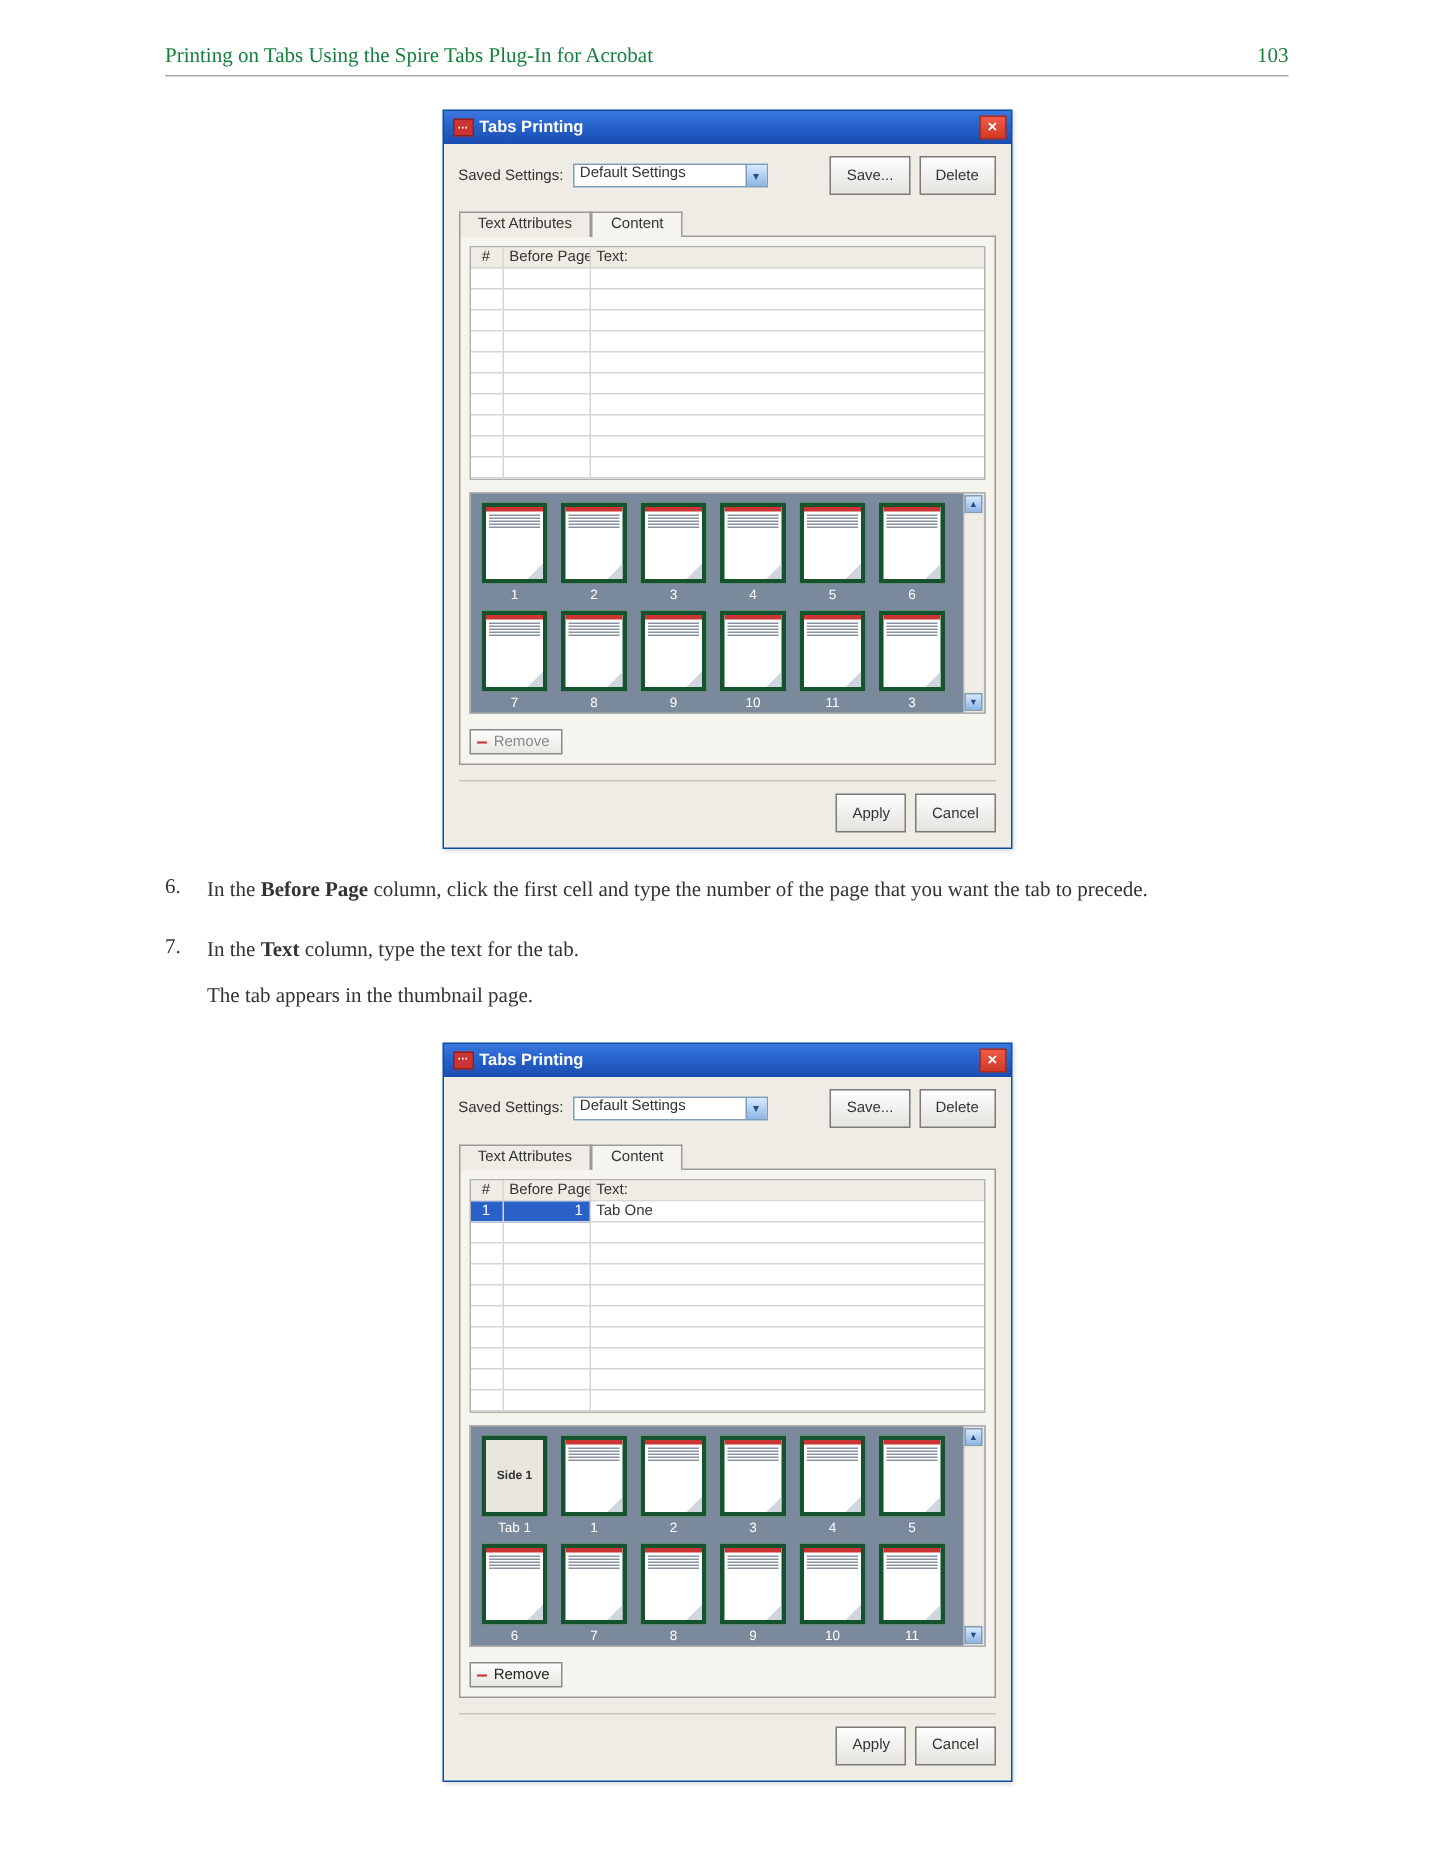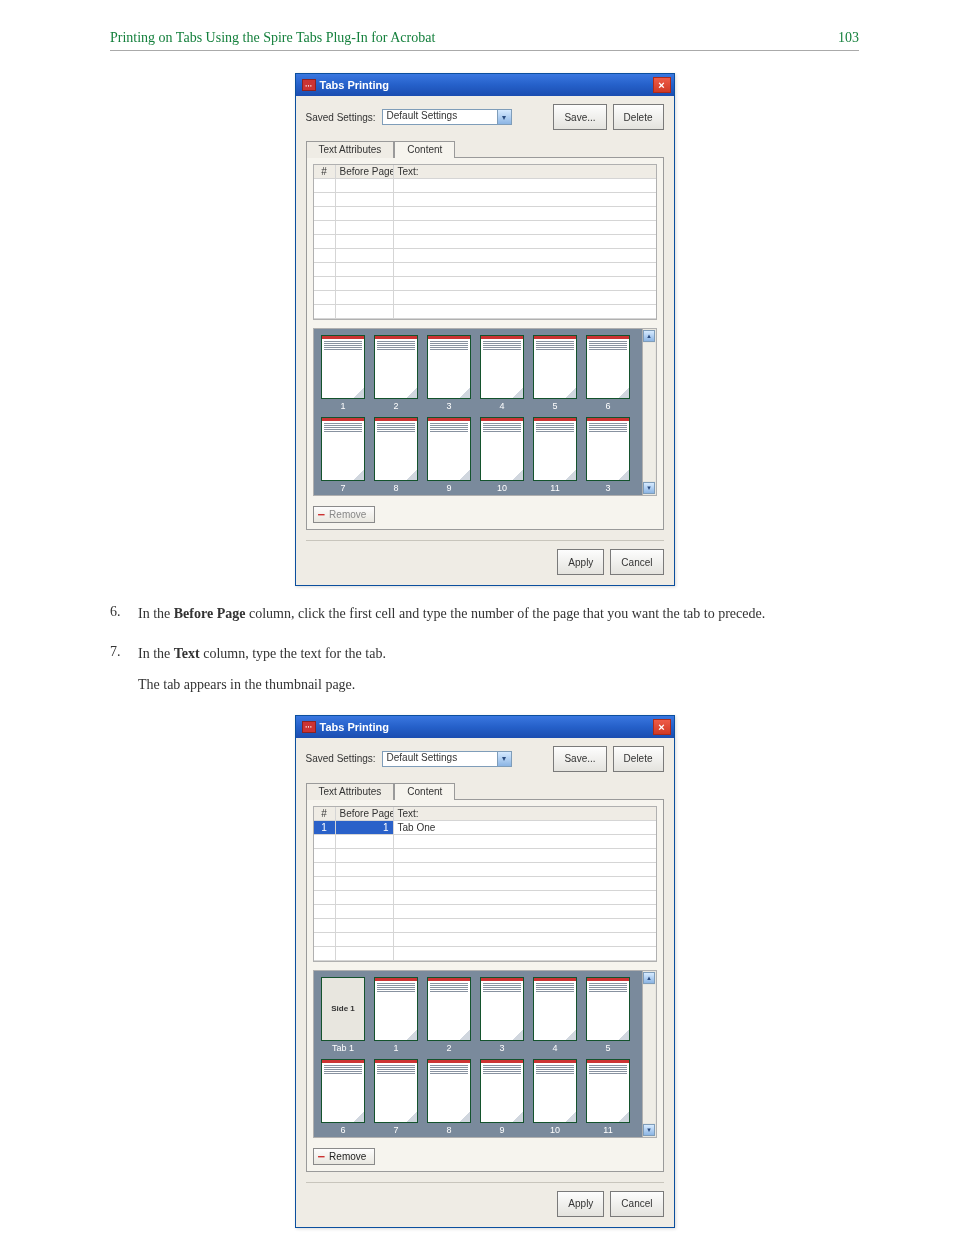--- a/index.html
+++ b/index.html
@@ -38,21 +38,21 @@
   .col-text { flex: 1; }
   .col-text:last-child, .grid-row > div:last-child { border-right: none; }
   .grid-row.selected .col-n, .grid-row.selected .col-bp { background: #2a61c9; color: #fff; }
   .grid-row.selected .col-text { background: #fff; }
   .thumb-area { margin-top: 8px; border: 1px solid #b0b0b0; background: #7a8a9c; padding: 6px 2px 2px 6px; position: relative; }
   .thumb-scroll { position: absolute; right: 0; top: 0; bottom: 0; width: 14px; background: #e8e6df; border-left: 1px solid #b0b0b0; display: flex; flex-direction: column; justify-content: space-between; align-items: center; }
   .scroll-btn { width: 12px; height: 12px; background: linear-gradient(to bottom, #d6eaff, #8cb5e4); border: 1px solid #7f9db9; display: flex; align-items: center; justify-content: center; font-size: 7px; color: #2a4c80; margin: 1px; }
   .scroll-track { flex: 1; width: 12px; background: #efede6; margin: 0 1px; }
   .thumb-grid { display: flex; flex-wrap: wrap; gap: 6px; padding-right: 14px; }
   .thumb { width: 47px; display: flex; flex-direction: column; align-items: center; }
-  .thumb-page { width: 44px; height: 64px; background: #fff; border: 1px solid #14532d; position: relative; overflow: hidden; }
+  .thumb-page { width: 44px; height: 54px; background: #fff; border: 3px solid #14532d; position: relative; overflow: hidden; }
   .thumb-page .redbar { height: 3px; background: #c33; }
   .thumb-page .lines { padding: 2px; }
   .thumb-page .lines span { display: block; height: 1px; background: #8892a0; margin-bottom: 1px; }
   .thumb-page .corner { position: absolute; bottom: 0; right: 0; width: 10px; height: 10px; background: linear-gradient(135deg, transparent 48%, #d0d6de 50%); }
   .thumb-label { color: #fff; font-size: 9px; margin-top: 2px; }
   .thumb.tab-page .thumb-page { background: #e8e6df; display: flex; align-items: center; justify-content: center; }
   .thumb.tab-page .thumb-page .side { font-size: 8px; color: #333; font-weight: bold; }
   .remove-row { margin-top: 10px; }
   .remove-btn { display: inline-flex; align-items: center; gap: 4px; border: 1px solid #8a8a8a; background: linear-gradient(to bottom, #fdfdfd, #e9e7e0); padding: 1px 8px 1px 4px; font-size: 10px; color: #888; }
   .remove-btn.active { color: #222; }

